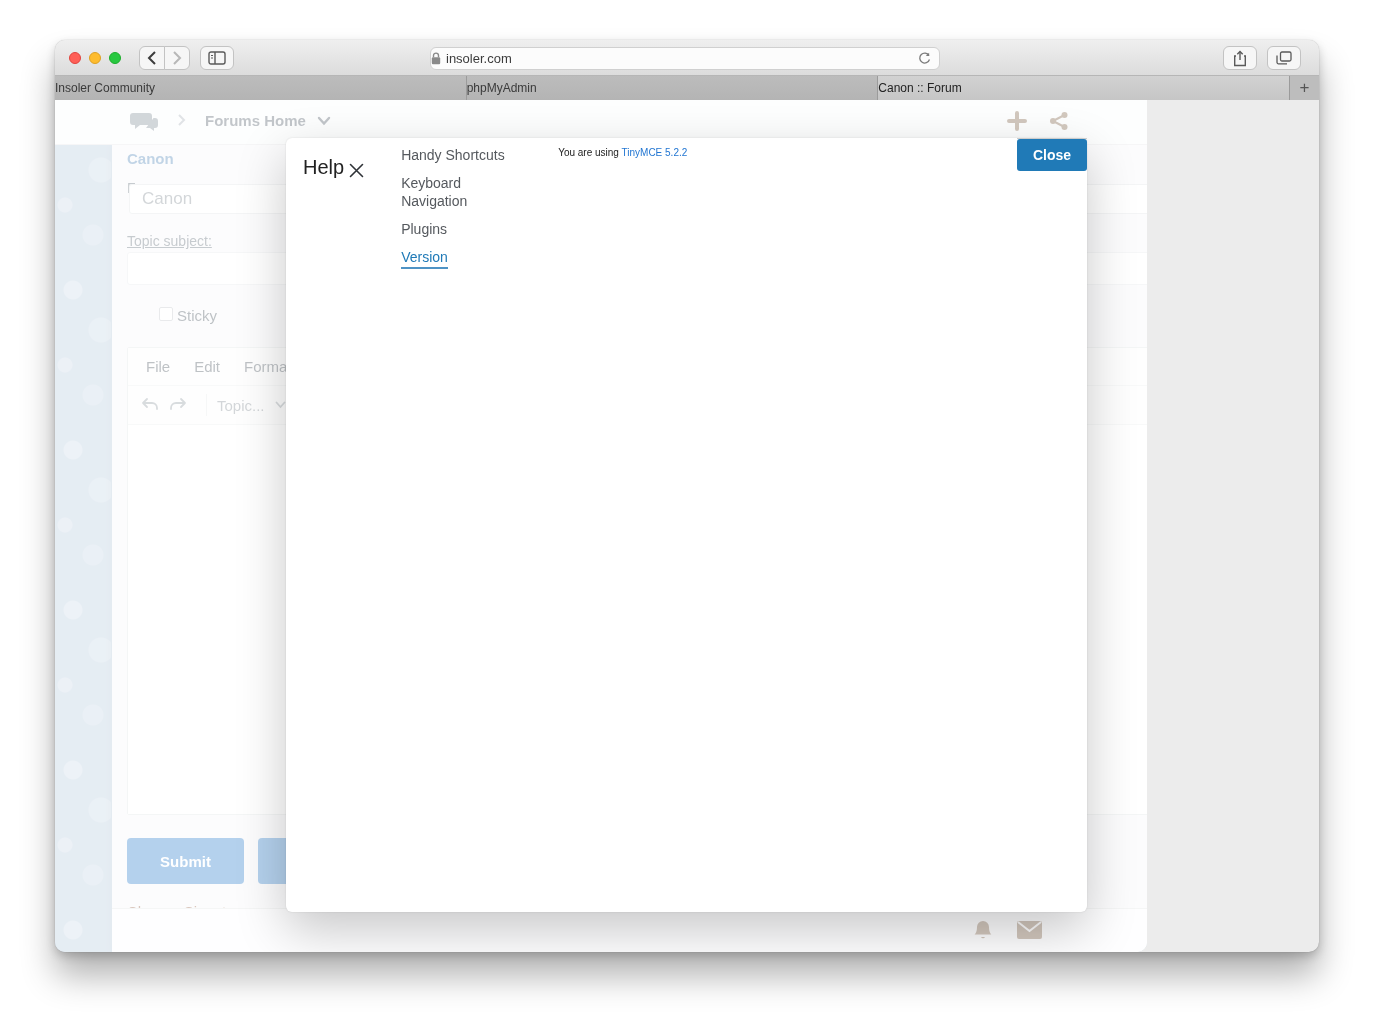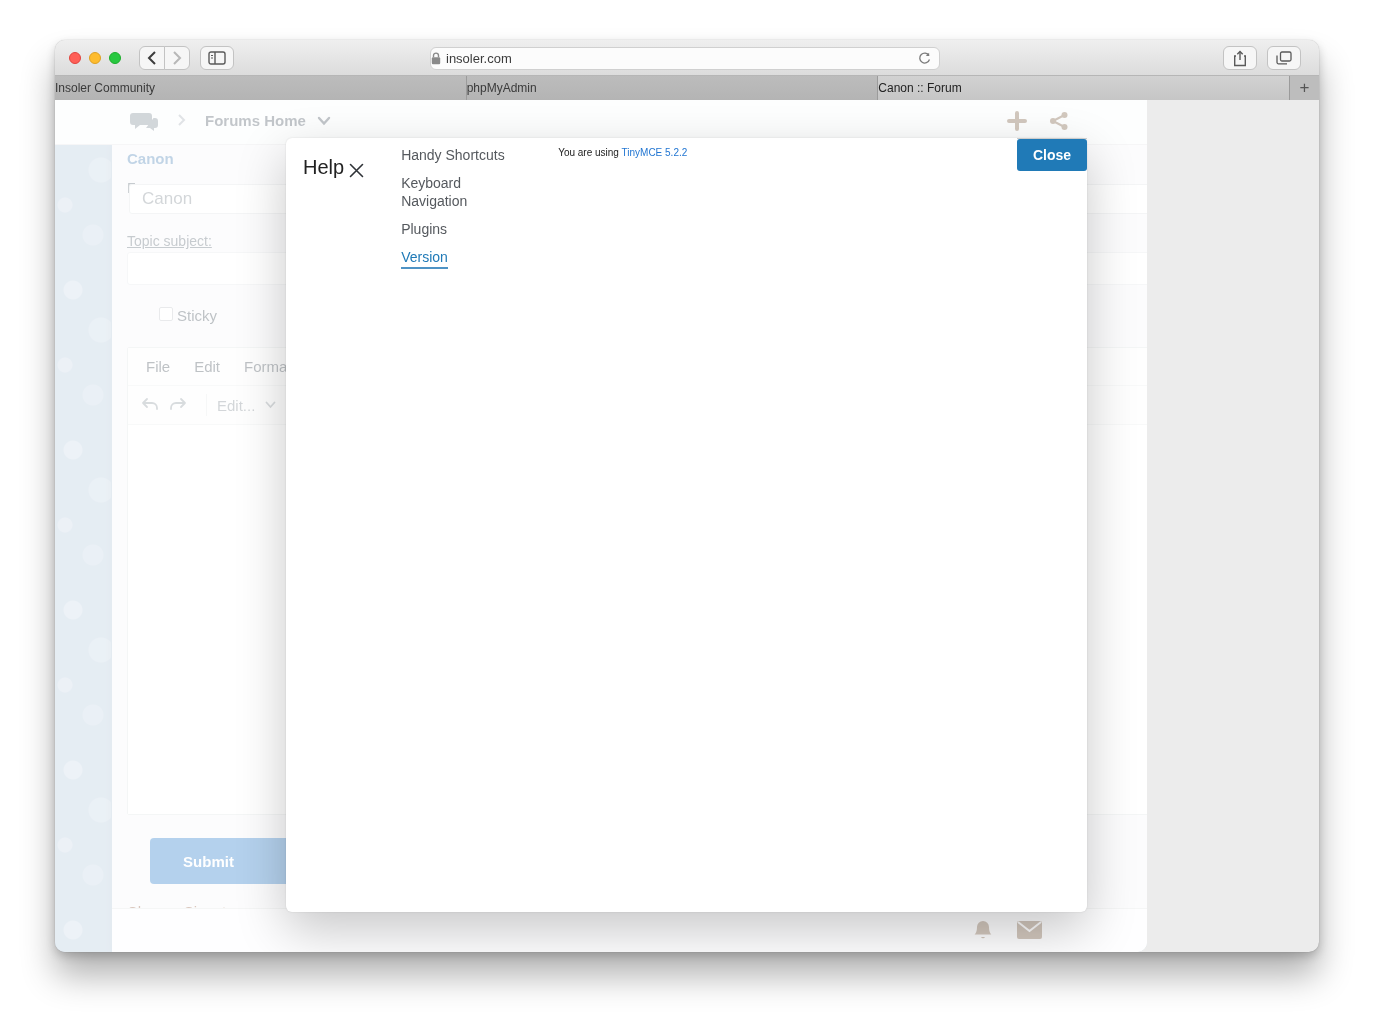--- a/index.html
+++ b/index.html
@@ -77,21 +77,21 @@
   .editor-menubar { height:38px; border-bottom:1px solid #eceeef; display:flex; align-items:center;
     padding-left:18px; background:#fdfdfd; }
   .editor-menu { font-size:15px; color:#555f68; margin-right:24px; }
   .editor-toolbar { height:39px; border-bottom:1px solid #eceeef; display:flex; align-items:center; padding-left:12px; background:#fdfdfd; }
   .tb-btn { color:#8b949b; font-size:19px; width:28px; text-align:center; }
   .tb-sep { width:1px; height:22px; background:#e6e9eb; margin:0 10px; }
   .para-btn { display:flex; align-items:center; font-size:15px; color:#8b949b; }
   .para-caret { margin-left:10px; color:#9aa2a9; }
 
   .submit-btn { position:absolute; left:72px; top:738px; width:117px; height:46px; background:#3c87d0;
-    border:none; border-radius:4px; color:#ffffff; font-size:15px; font-weight:bold; font-family:inherit;margin-left:23px; }
+    border:none; border-radius:4px; color:#ffffff; font-size:15px; font-weight:bold; font-family:inherit; }
   .second-btn { position:absolute; left:203px; top:738px; width:120px; height:46px; background:#3c87d0;
     border:none; border-radius:4px; }
   .change-sig { position:absolute; left:72px; top:803px; font-size:15px; color:#9d6b52; }
 
   .site-footer { position:absolute; left:57px; top:808px; width:1150px; height:44px; background:#fdfdfe; border-top:1px solid #e4e6e8; }
   .wrench-cell { position:absolute; left:1207px; top:808px; width:57px; height:44px; background:#cfe0ee; border-top:1px solid #dbe5ee;
     display:flex; align-items:center; justify-content:center; }
   .ft-icon { position:absolute; top:818px; }
   .ft-bell { right:152px; color:#8d6f55; }
   .ft-mail { right:104px; color:#8d6f55; }
@@ -266,21 +266,21 @@
                 <path d="M7 3 L3 7 L7 11 M3 7 H12 a5 5 0 0 1 5 5 v1" fill="none" stroke="#9aa2a9" stroke-width="1.8" stroke-linecap="round" stroke-linejoin="round"></path>
               </svg>
           </span>
           <span class="tb-btn">
             <svg width="20" height="18" viewBox="0 0 20 18">
                 <path d="M13 3 L17 7 L13 11 M17 7 H8 a5 5 0 0 0 -5 5 v1" fill="none" stroke="#9aa2a9" stroke-width="1.8" stroke-linecap="round" stroke-linejoin="round"></path>
               </svg>
           </span>
           <span class="tb-sep"></span>
           <span class="para-btn">
-            <span>Edit...</span>
+            <span>Topic...</span>
             <span class="para-caret">
               <svg width="11" height="8" viewBox="0 0 11 8">
                   <path d="M1.5 1.5 L5.5 6 L9.5 1.5" stroke="#9aa2a9" stroke-width="1.8" fill="none" stroke-linecap="round"></path>
                 </svg>
             </span>
           </span>
         </div>
         <div style="height:389px; background:#ffffff;"></div>
       </div>
 

